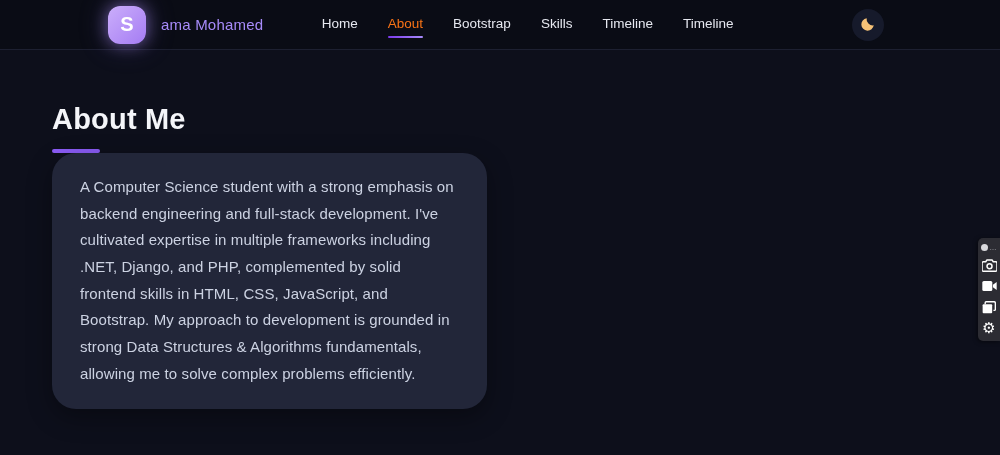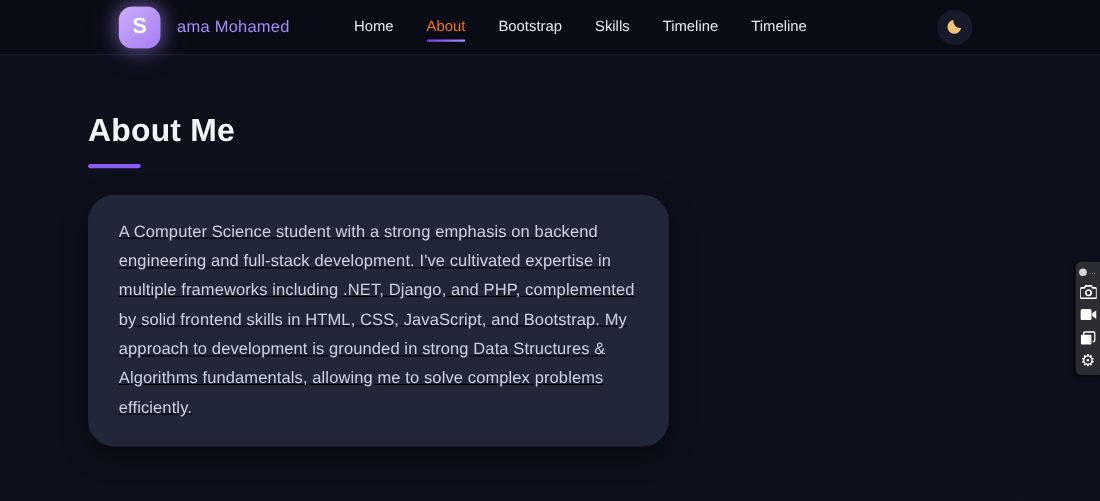--- a/index.html
+++ b/index.html
@@ -68,42 +68,40 @@
     width: 32px; height: 32px;
     border-radius: 50%;
     border: none;
     background: #161a2b;
     display: flex; align-items: center; justify-content: center;
     margin-right: 116px;
     cursor: pointer;
   }
 
   
-  .main { padding-left: 80px; padding-top: 53px; }
+  .main { padding-left: 52px; padding-top: 53px; }
   .page-title {
     color: #f4f5f9;
     font-size: 29px;
     font-weight: bold;
     letter-spacing: 0.2px;
   }
   .title-underline {
     width: 48px; height: 4px;
     border-radius: 2px;
     background: #8b5cf6;
     margin-top: 13px;
   }
   .about-card {
-    margin-top: 24px;
-    width: 528px;
+    width: 435px;
     min-height: 200px;
     background: #222639;
     border-radius: 24px;
     padding: 21px 28px;
     box-shadow: 0 8px 24px rgba(0,0,0,0.35);
-    text-decoration: underline;
   }
   .about-paragraph {
     color: #ccd2e2;
     font-size: 15px;
     line-height: 1.78;
     letter-spacing: 0.1px;
   }
 
   
   .ext-toolbar {

